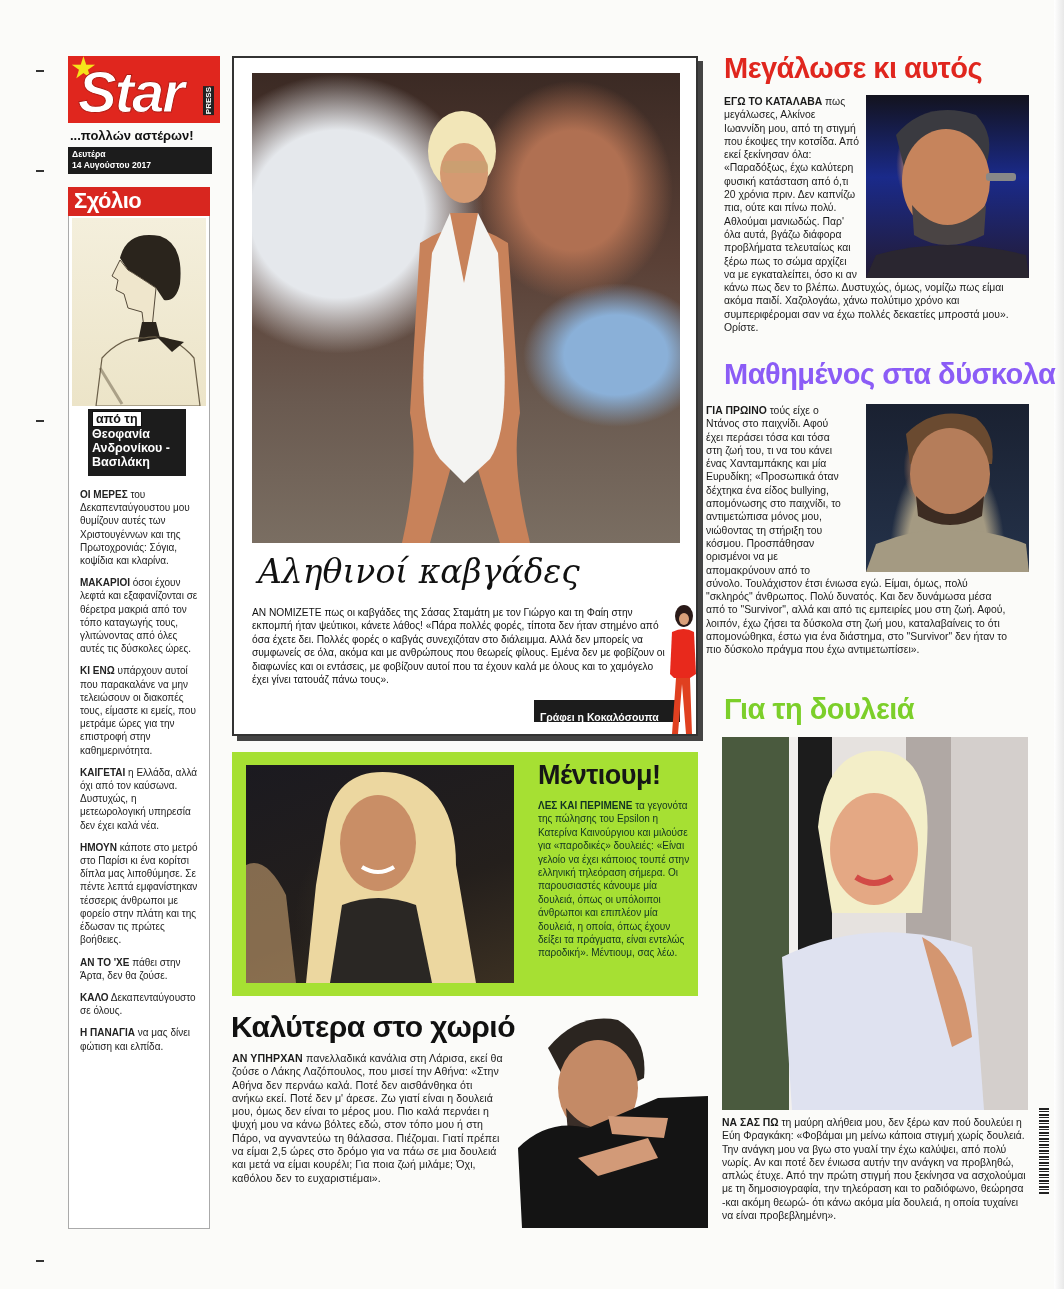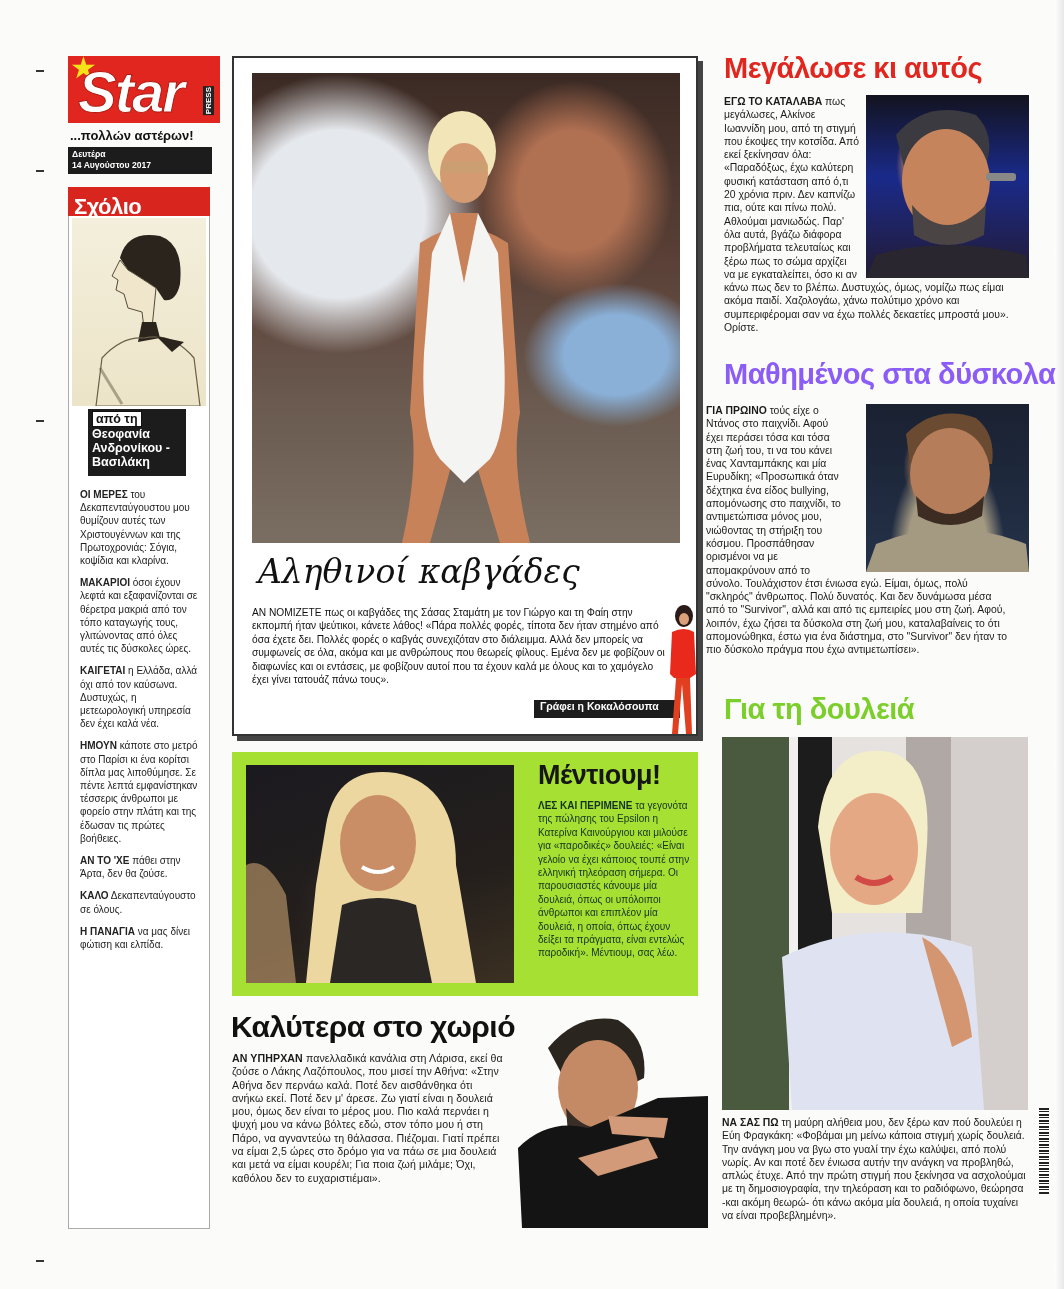--- a/index.html
+++ b/index.html
@@ -13,39 +13,39 @@
   p.body b { font-weight: bold; }
 
   
   #logo { left: 68px; top: 56px; width: 152px; height: 67px; background: #e0261e; }
   #logo .star-word { position: absolute; left: 10px; top: 2px; font-size: 58px; font-weight: bold; font-style: italic; color: #fff; letter-spacing: -2px; -webkit-text-stroke: 1px #b01a12; font-family: "Liberation Sans", sans-serif; }
   #logo .star-glyph { position: absolute; left: 2px; top: -6px; font-size: 30px; color: #f5e31a; }
   #logo .press { position: absolute; right: 6px; top: 30px; font-size: 8px; color: #fff; background: #222; writing-mode: vertical-rl; transform: rotate(180deg); padding: 1px; font-weight: bold; }
   #tagline { left: 70px; top: 128px; font-size: 13px; font-weight: bold; color: #111; }
   #datebox { left: 68px; top: 147px; width: 144px; height: 27px; background: #1c1c1c; color: #fff; font-size: 8.6px; font-weight: bold; padding: 2px 4px; line-height: 11px; }
   #col-left { left: 68px; top: 187px; width: 142px; height: 1042px; border: 1px solid #aaa; background: #fff; }
-  #scholio-head { left: 68px; top: 187px; width: 142px; height: 29px; background: #d8261f; color: #fff; font-size: 22px; padding: 7px 6px; }
+  #scholio-head { left: 68px; top: 187px; width: 142px; height: 29px; background: #d8261f; color: #fff; font-size: 22px; padding: 1px 6px; }
   #sketch { left: 72px; top: 218px; width: 134px; height: 188px; background: linear-gradient(180deg,#f4efdc,#ece4c8); }
   #author-box { left: 88px; top: 409px; width: 98px; height: 67px; background: #1c1c1c; color: #fff; font-size: 12.5px; font-weight: bold; line-height: 14px; padding: 0 4px; }
   #author-box .label { display: inline-block; background: #fff; color: #111; padding: 0 3px; margin-top: 2px; border: 1px solid #111; }
   #left-paras { left: 80px; top: 488px; width: 124px; }
   #left-paras p { font-size: 10px; line-height: 13.2px; margin-bottom: 9px; color: #222; }
 
   
   #feature { left: 232px; top: 56px; width: 466px; height: 680px; background: #fff; border: 2px solid #333; box-shadow: 5px 5px 0 #444; }
   #feature-photo { left: 252px; top: 73px; width: 428px; height: 470px; overflow: hidden;
     background: radial-gradient(ellipse at 75% 25%, #b07052 0 12%, transparent 22%),
                 radial-gradient(ellipse at 20% 30%, #e5e8ec 0 18%, transparent 30%),
                 radial-gradient(ellipse at 85% 60%, #8ab0d8 0 10%, transparent 18%),
                 linear-gradient(180deg, #3b2a24 0%, #5a4036 40%, #6a5a50 70%, #7a6e62 100%); }
   #feature-photo .figure { position: absolute; left: 128px; top: 30px; width: 170px; height: 440px; }
   #feature-title { left: 258px; top: 552px; font-family: "DejaVu Serif", serif; font-style: italic; font-size: 33px; color: #111; letter-spacing: 0px; }
   #feature-text { left: 252px; top: 606px; width: 420px; }
   #feature-text p { font-size: 10.2px; line-height: 13.4px; font-weight: normal; color: #111; }
-  #byline { left: 534px; top: 700px; width: 146px; height: 18px; background: #1c1c1c; color: #fff; font-size: 10.5px; font-weight: bold; padding: 0 6px; }
+  #byline { left: 534px; top: 700px; width: 146px; height: 18px; background: #1c1c1c; color: #fff; font-size: 10.5px; font-weight: bold; padding: 11px 6px; }
   #redlady { left: 660px; top: 604px; width: 40px; height: 136px; }
 
   
   #medium { left: 232px; top: 752px; width: 466px; height: 244px; background: #a6e033; }
   #medium-photo { left: 246px; top: 765px; width: 268px; height: 218px; overflow: hidden;
     background: radial-gradient(ellipse at 50% 70%, #2a2520 0 30%, transparent 45%), linear-gradient(160deg,#1b1a20,#241f1c 60%,#3b3022); }
   #medium-title { left: 538px; top: 760px; font-size: 27px; color: #161616; }
   #medium-text { left: 538px; top: 799px; width: 154px; }
   #medium-text p { font-size: 10px; line-height: 13.4px; color: #132; }
 
@@ -110,20 +110,21 @@
     <path d="M28 150 L50 186" stroke="#6a5e48" stroke-width="3" opacity="0.5"></path>
   </svg>
 </div>
 <div class="abs" id="author-box">
   <span class="label">από τη</span>
   <div>Θεοφανία Ανδρονίκου - Βασιλάκη</div>
 </div>
 <div class="abs" id="left-paras">
   <p><b>ΟΙ ΜΕΡΕΣ</b><span> του Δεκαπενταύγουστου μου θυμίζουν αυτές των Χριστουγέννων και της Πρωτοχρονιάς: Σόγια, κοψίδια και κλαρίνα.</span></p>
   <p><b>ΜΑΚΑΡΙΟΙ</b><span> όσοι έχουν λεφτά και εξαφανίζονται σε θέρετρα μακριά από τον τόπο καταγωγής τους, γλιτώνοντας από όλες αυτές τις δύσκολες ώρες.</span></p>
+  <p><b>ΚΙ ΕΝΩ</b><span> υπάρχουν αυτοί που παρακαλάνε να μην τελειώσουν οι διακοπές τους, είμαστε κι εμείς, που μετράμε ώρες για την επιστροφή στην καθημερινότητα.</span></p>
   <p><b>ΚΑΙΓΕΤΑΙ</b><span> η Ελλάδα, αλλά όχι από τον καύσωνα. Δυστυχώς, η μετεωρολογική υπηρεσία δεν έχει καλά νέα.</span></p>
   <p><b>ΗΜΟΥΝ</b><span> κάποτε στο μετρό στο Παρίσι κι ένα κορίτσι δίπλα μας λιποθύμησε. Σε πέντε λεπτά εμφανίστηκαν τέσσερις άνθρωποι με φορείο στην πλάτη και της έδωσαν τις πρώτες βοήθειες.</span></p>
   <p><b>ΑΝ ΤΟ 'ΧΕ</b><span> πάθει στην Άρτα, δεν θα ζούσε.</span></p>
   <p><b>ΚΑΛΟ</b><span> Δεκαπενταύγουστο σε όλους.</span></p>
   <p><b>Η ΠΑΝΑΓΙΑ</b><span> να μας δίνει φώτιση και ελπίδα.</span></p>
 </div>
 
 <div class="abs" id="feature"></div>
 <div class="abs" id="feature-photo">
   <svg class="figure" viewBox="0 0 170 440">

